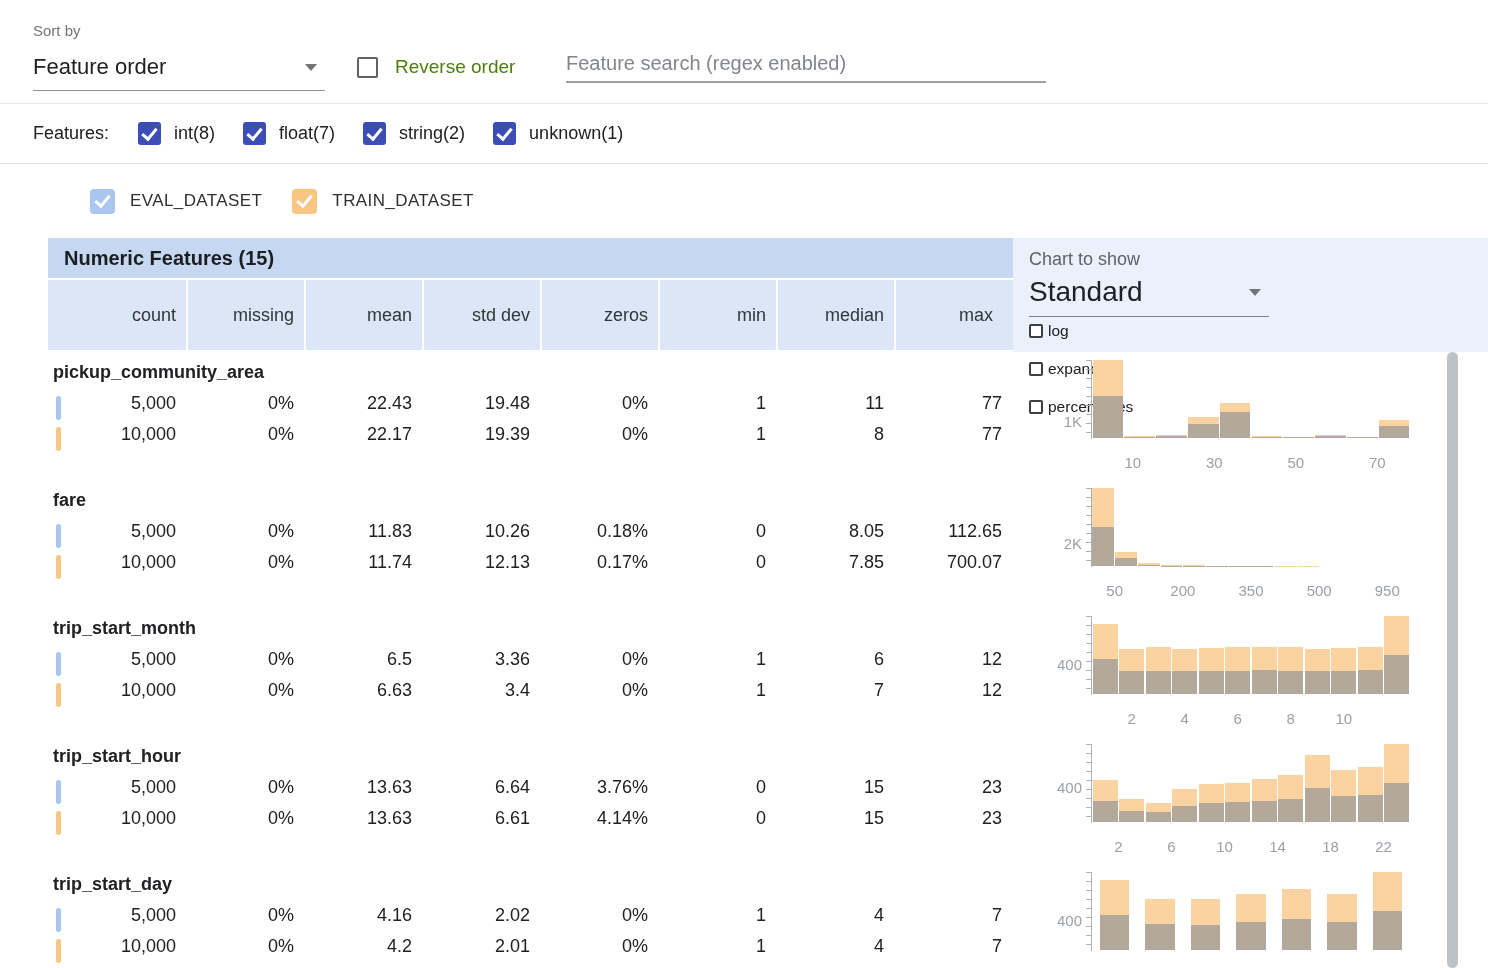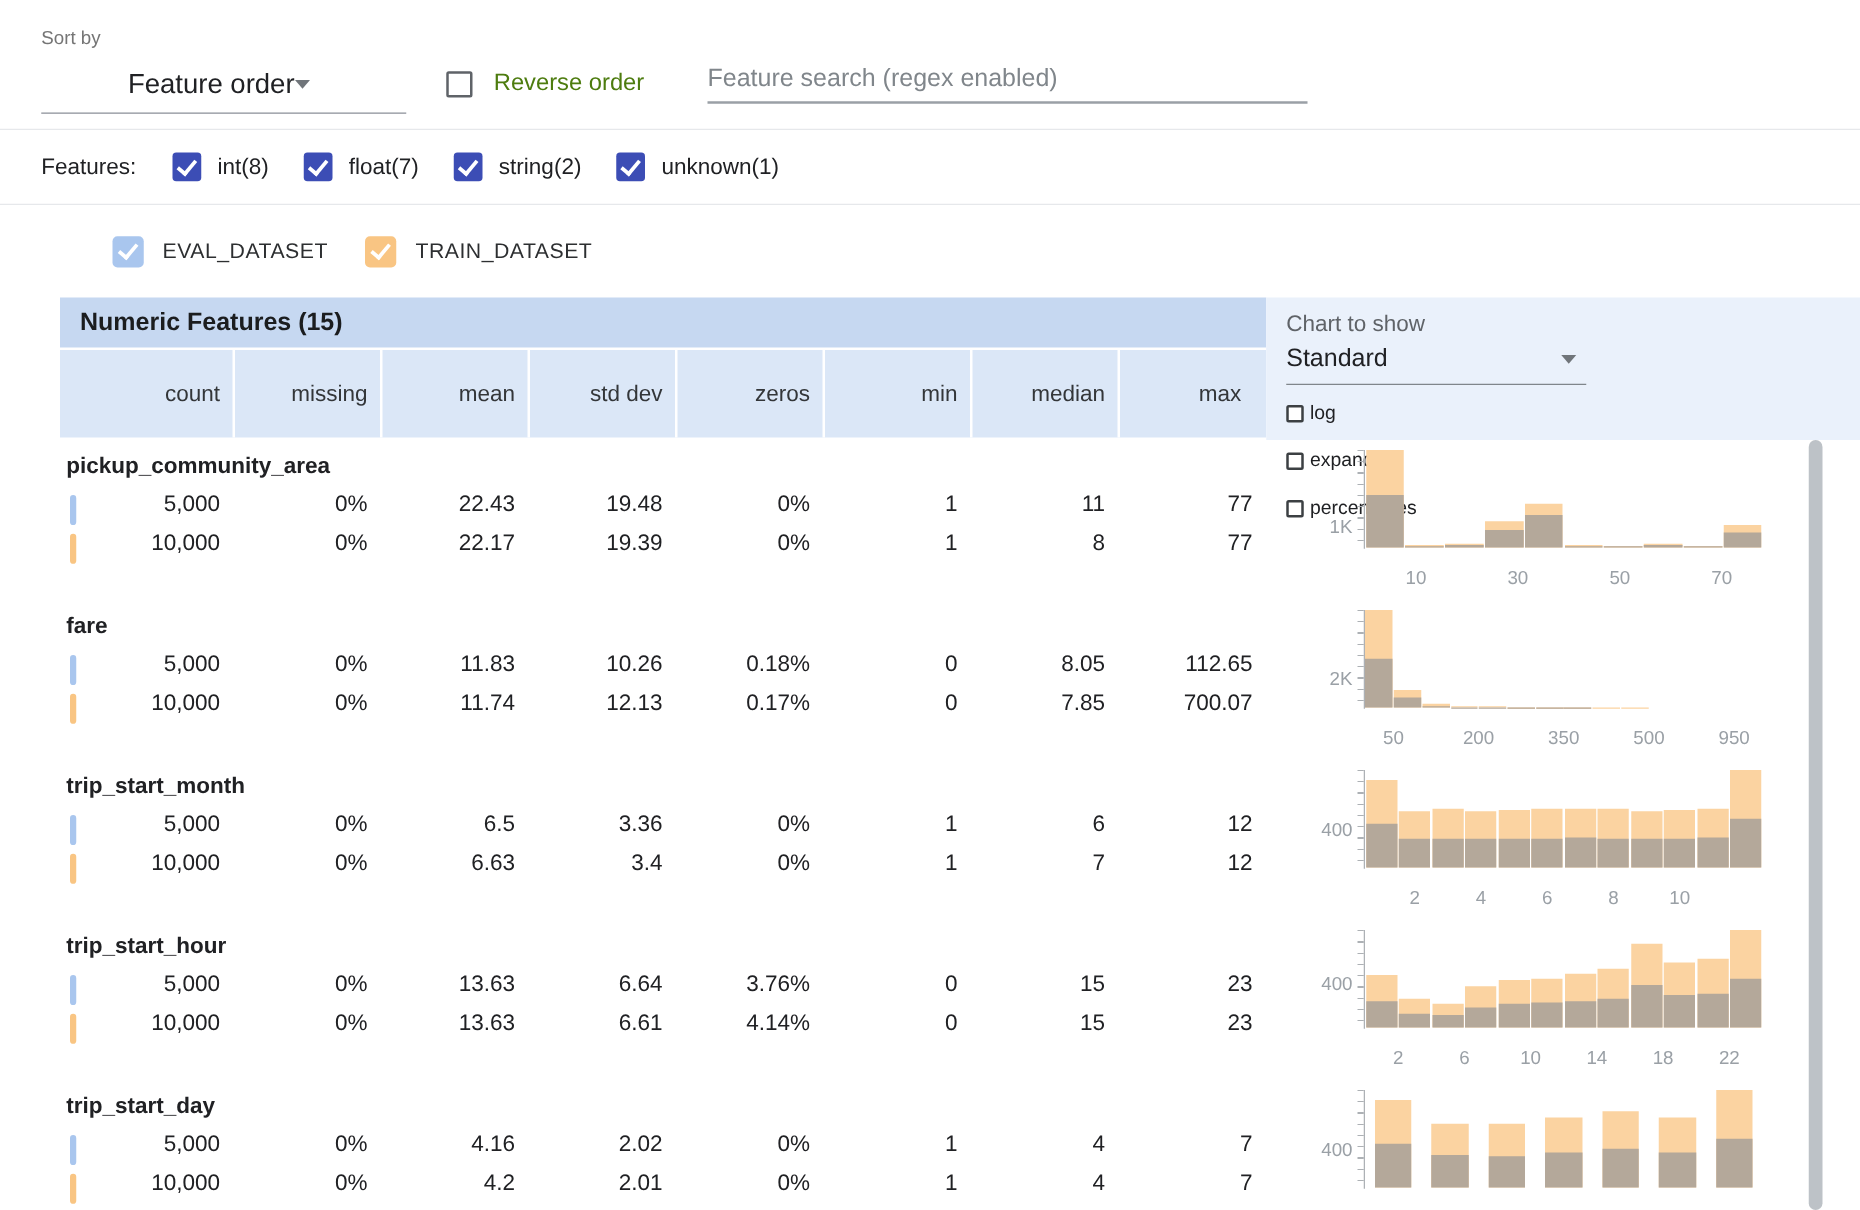--- a/index.html
+++ b/index.html
@@ -7,21 +7,21 @@
   .app {
     position:relative; width:1488px; height:968px; overflow:hidden;
     background:#fff; font-family:"Liberation Sans", sans-serif; color:#202124;
   }
 
   
   .topbar { position:relative; height:104px; border-bottom:1px solid #e6e8eb; }
   .sortby { position:absolute; left:33px; top:22px; font-size:15px; color:#757575; }
   .sort-select {
     position:absolute; left:33px; top:54px; width:292px;
-    display:flex; justify-content:center; align-items:center;
+    display:flex; justify-content:space-between; align-items:center;
     font-size:22px; color:#202124; border-bottom:1px solid #8a8f98;
     padding-bottom:10px; cursor:pointer;
   }
   .chev { width:0; height:0; border-left:6px solid transparent; border-right:6px solid transparent;
           border-top:7px solid #70757a; margin-right:8px; }
   .reverse-wrap { position:absolute; left:357px; top:56px; display:flex; align-items:center;
                   gap:17px; font-size:19px; color:#4d7c0f; cursor:pointer; }
   .cb-empty { width:21px; height:21px; border:2px solid #5f6368; border-radius:2px; background:#fff; }
   .search-input {
     position:absolute; left:566px; top:46px; width:480px; border:none;
@@ -56,21 +56,21 @@
                border-bottom:2px solid #fff; }
   .col-row { height:70px; background:#dbe7f7; display:flex; }
   .col-cell { display:flex; align-items:center; justify-content:flex-end;
               padding-right:10px; font-size:18px; color:#333639; border-left:2px solid #fff; }
   .col-cell.first { border-left:none; }
 
   .head-right { width:475px; height:114px; background:#eaf1fb; position:relative; }
   .cts-label { position:absolute; left:16px; top:11px; font-size:18px; color:#5f6368; }
   .std-select { position:absolute; left:16px; top:38px; width:240px;
     display:flex; justify-content:space-between; align-items:center;
-    font-size:20px; color:#202124; border-bottom:1px solid #80868b; padding-bottom:8px; cursor:pointer; }
+    font-size:28px; color:#202124; border-bottom:1px solid #80868b; padding-bottom:8px; cursor:pointer; }
   .check-row { position:absolute; left:16px; top:84px; display:flex; gap:20px;flex-direction:column; }
   .chk-item { display:flex; align-items:center; gap:5px; font-size:15.5px; color:#202124; cursor:pointer; }
   .cb-small { width:14px; height:14px; border:2px solid #3c4043; border-radius:2px; background:#fff; }
 
   
   .block { position:relative; height:128px; }
   .fname { padding:10px 0 5px 5px; font-size:18px; font-weight:bold; color:#202124; }
   .drow { display:flex; height:31px; align-items:center; font-size:18px; font-weight:500; color:#202124; }
   .cell { text-align:right; padding-right:10px; position:relative; }
   .swatch { position:absolute; left:8px; top:3px; width:5px; height:24px; border-radius:2.5px; }

